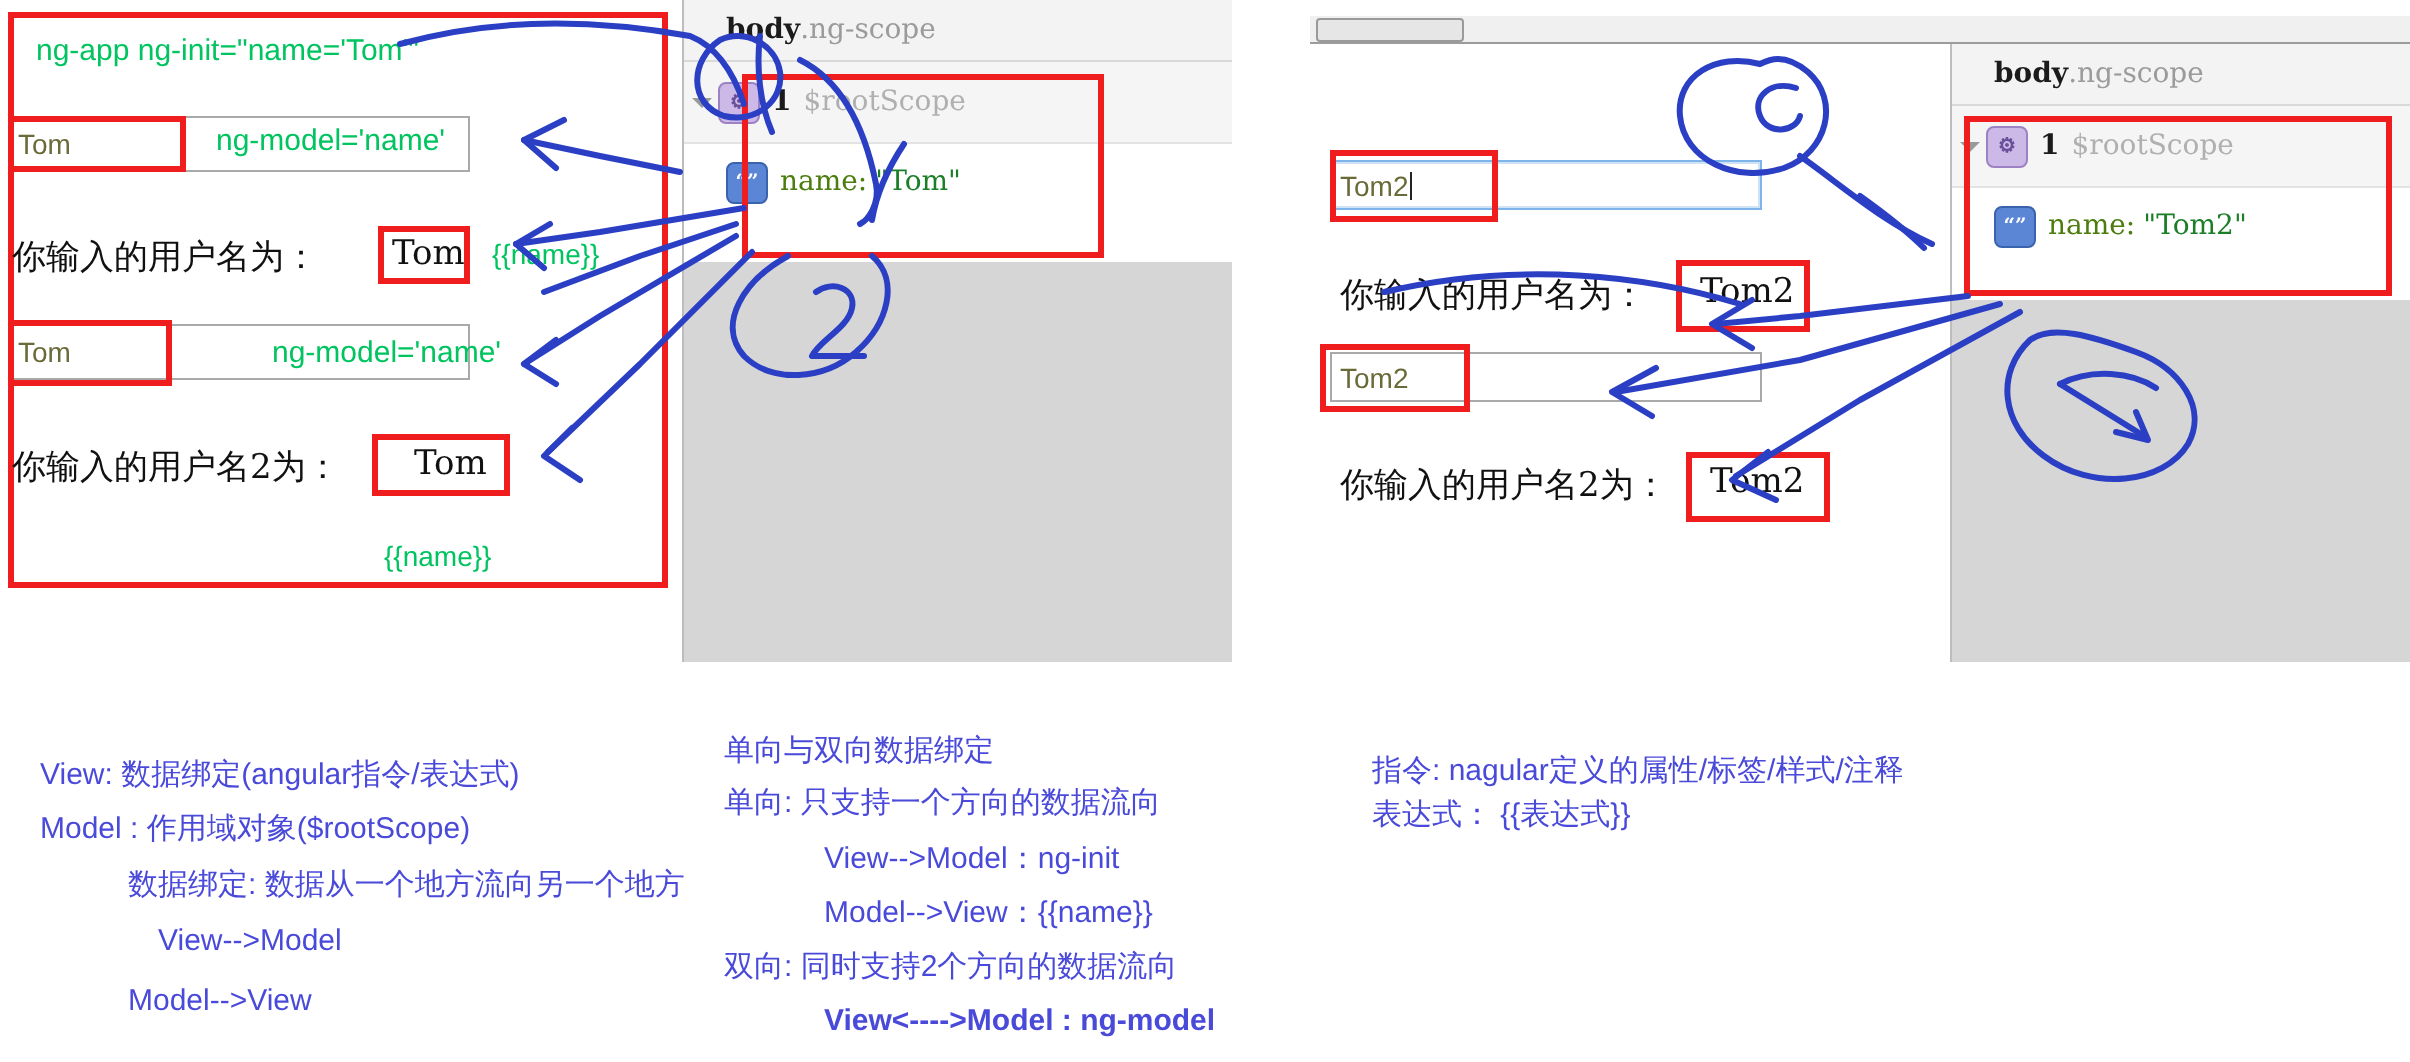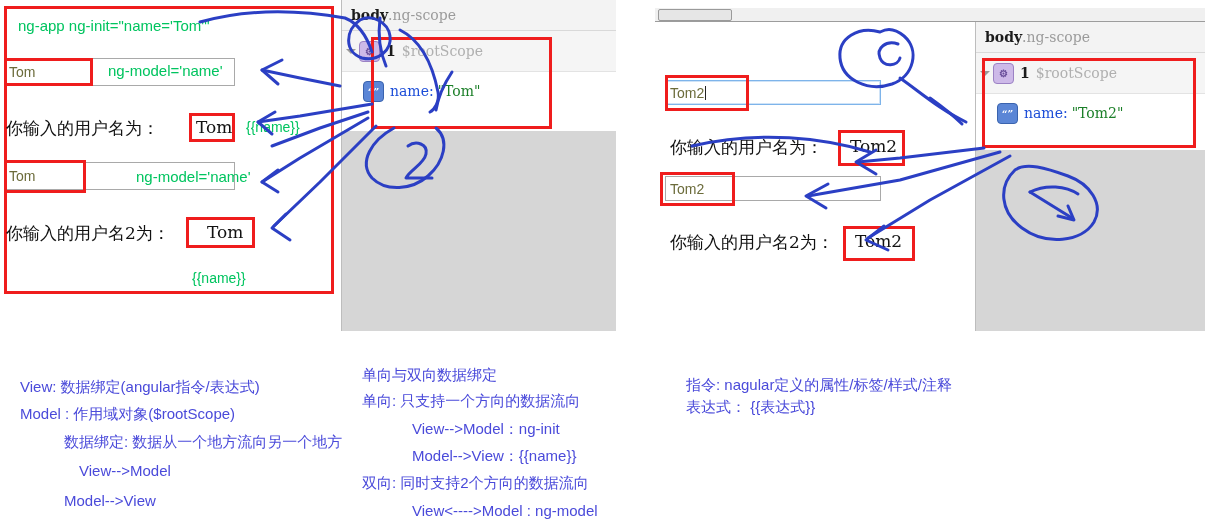--- a/index.html
+++ b/index.html
@@ -24,41 +24,41 @@
 
   .green{color:#00c45f;font-size:15px;font-family:"Liberation Sans","DejaVu Sans",sans-serif;white-space:nowrap;}
   .cn{color:#111;font-family:"DejaVu Serif","Liberation Serif",serif;font-size:17px;white-space:nowrap;}
   .cnval{font-family:"DejaVu Serif","Liberation Serif",serif;font-size:17px;color:#111;white-space:nowrap;}
 
   
   .dt{position:absolute;background:#ffffff;}
   .dt-header{
     position:absolute;left:0;right:0;top:0;height:30px;background:#f3f3f3;
     border-bottom:1px solid #d9d9d9;display:flex;align-items:center;
-    padding-left:10px;font-family:"DejaVu Serif","Liberation Serif",serif;font-size:14px;
+    padding-left:22px;font-family:"DejaVu Serif","Liberation Serif",serif;font-size:14px;
   }
   .dt-header b{color:#1b1b1b;font-weight:bold;}
   .dt-header span.sel{color:#9b9b9b;}
   .dt-row{position:absolute;left:0;right:0;display:flex;align-items:center;
     font-family:"DejaVu Serif","Liberation Serif",serif;font-size:14px;}
   .dt-row.row1{background:#f5f5f5;border-bottom:1px solid #e3e3e3;}
   .dt-row.row2{background:#ffffff;}
   .twisty{width:14px;height:14px;margin-left:4px;position:relative;flex:0 0 auto;}
   .twisty::before{content:"";position:absolute;left:2px;top:4px;
     border-left:5px solid #9a9a9a;border-top:4px solid transparent;border-bottom:4px solid transparent;}
   .twisty.open::before{border-left:5px solid transparent;border-right:5px solid transparent;
     border-top:5px solid #9a9a9a;left:1px;top:5px;border-bottom:none;}
   .badge{
     width:19px;height:19px;border-radius:4px;flex:0 0 auto;
     display:flex;align-items:center;justify-content:center;
     font-size:10px;font-weight:bold;color:#fff;margin-right:6px;
   }
   .badge.scope{background:#cdb9e8;border:1px solid #9c82c4;color:#6a4f9a;}
   .badge.str{background:#5b86d6;border:1px solid #3a63ae;color:#fff;font-family:"DejaVu Serif",serif;}
-  .dt-key{color:#1d4ed8;margin-right:4px;}
+  .dt-key{color:#4d7c0f;margin-right:4px;}
   .dt-num{color:#1b1b1b;margin-right:6px;font-weight:bold;}
   .dt-scopename{color:#b0b0b0;}
   .dt-strval{color:#1b7f28;}
   .dt-gray{position:absolute;background:#d6d6d6;}
   .dt-leftedge{position:absolute;width:1px;background:#bdbdbd;}
 
   
   .toolbar{position:absolute;background:#f0f0f0;border-bottom:1px solid #9c9c9c;}
   .tb-btn{position:absolute;background:#e6e6e6;border:1px solid #9a9a9a;border-radius:2px;}
 
@@ -215,16 +215,16 @@
 <div class="legend" style="left:20px;top:405px;">Model : 作用域对象($rootScope)</div>
 <div class="legend" style="left:20px;top:433px;margin-left:44px;">数据绑定: 数据从一个地方流向另一个地方</div>
 <div class="legend" style="left:79px;top:462px;">View--&gt;Model</div>
 <div class="legend" style="left:64px;top:492px;">Model--&gt;View</div>
 
 <div class="legend" style="left:362px;top:366px;">单向与双向数据绑定</div>
 <div class="legend" style="left:362px;top:392px;">单向: 只支持一个方向的数据流向</div>
 <div class="legend" style="left:412px;top:420px;">View--&gt;Model：ng-init</div>
 <div class="legend" style="left:412px;top:447px;">Model--&gt;View：{{name}}</div>
 <div class="legend" style="left:362px;top:474px;">双向: 同时支持2个方向的数据流向</div>
-<div class="legend" style="left:412px;top:502px;">View&lt;----&gt;Model : ng-model</div>
+<div class="legend" style="left:412px;top:502px;font-weight:bold;">View&lt;----&gt;Model : ng-model</div>
 
 <div class="legend" style="left:686px;top:376px;text-align:center;">指令: nagular定义的属性/标签/样式/注释</div>
 <div class="legend" style="left:686px;top:398px;">表达式： {{表达式}}</div>
 
 </body></html>

